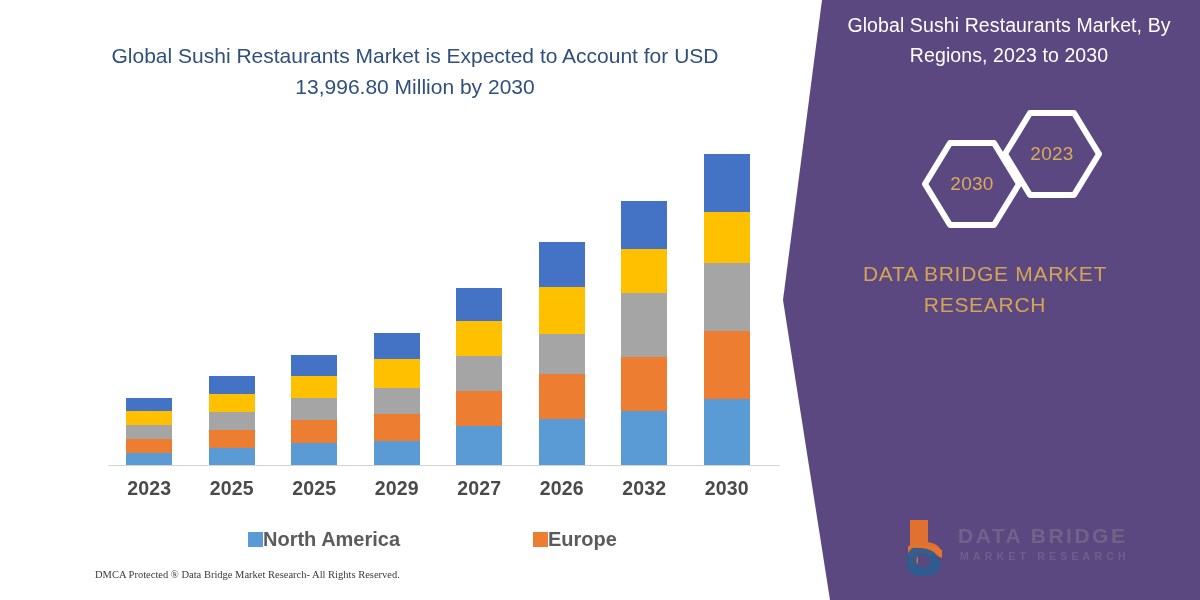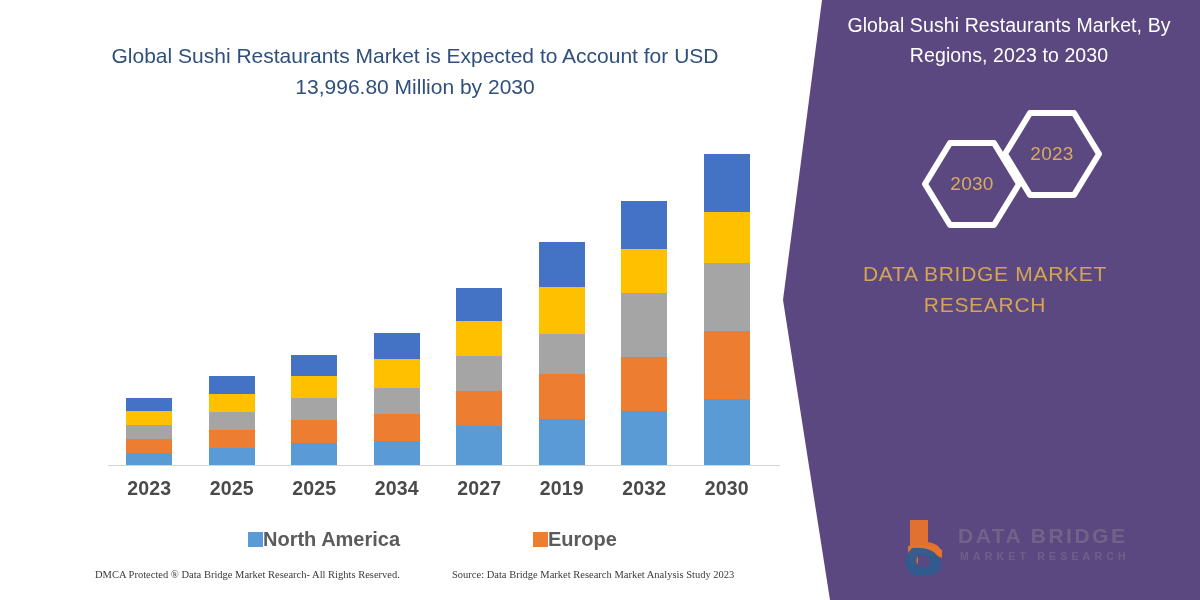--- a/index.html
+++ b/index.html
@@ -279,39 +279,38 @@
         <div class="seg" style="height: 68px; background: rgb(165, 165, 165);"></div>
         <div class="seg" style="height: 68px; background: rgb(237, 125, 49);"></div>
         <div class="seg" style="height: 67px; background: rgb(91, 155, 213);"></div>
       </div>
     </div>
   <div id="axis-line"></div>
   <div id="x-labels">
       <div class="x-label" style="left: 1.25px;">2023</div>
       <div class="x-label" style="left: 83.75px;">2025</div>
       <div class="x-label" style="left: 166.25px; text-align: center;">2025</div>
-      <div class="x-label" style="left: 248.75px;">2034</div>
+      <div class="x-label" style="left: 248.75px;">2029</div>
       <div class="x-label" style="left: 331.25px;">2027</div>
-      <div class="x-label" style="left: 413.75px;">2019</div>
+      <div class="x-label" style="left: 413.75px;">2026</div>
       <div class="x-label" style="left: 496.25px;">2032</div>
       <div class="x-label" style="left: 578.75px;">2030</div>
     </div>
   <div id="legend">
       <div class="legend-item" style="left: 140px;">
         <span class="legend-swatch" style="background: rgb(91, 155, 213);"></span>
         <span class="legend-label">North America</span>
       </div>
       <div class="legend-item" style="left: 425px;">
         <span class="legend-swatch" style="background: rgb(237, 125, 49);"></span>
         <span class="legend-label">Europe</span>
       </div>
     </div>
 
   <div id="footer-left">DMCA Protected ® Data Bridge Market Research-  All Rights Reserved.</div>
-  <div id="footer-right">Source: Data Bridge Market Research  Market Analysis Study 2023</div>
 
   <div id="right-panel">
     <svg id="right-panel-shape" viewBox="0 0 430 600" preserveAspectRatio="none">
       <path id="panel-path" d="M 52 0 L 430 0 L 430 600 L 60 600 L 13 300 Z" fill="#5B4880"></path>
     </svg>
 
     <div id="panel-content">
       <div id="panel-title">Global Sushi Restaurants Market, By Regions, 2023 to 2030</div>
 
       <div id="hex-wrap">

